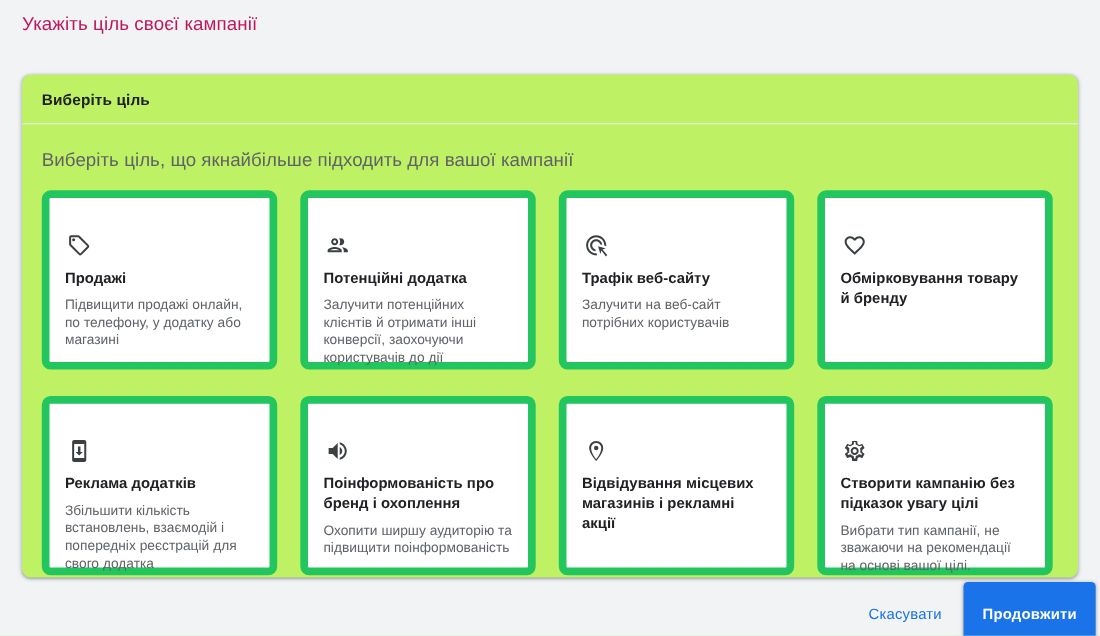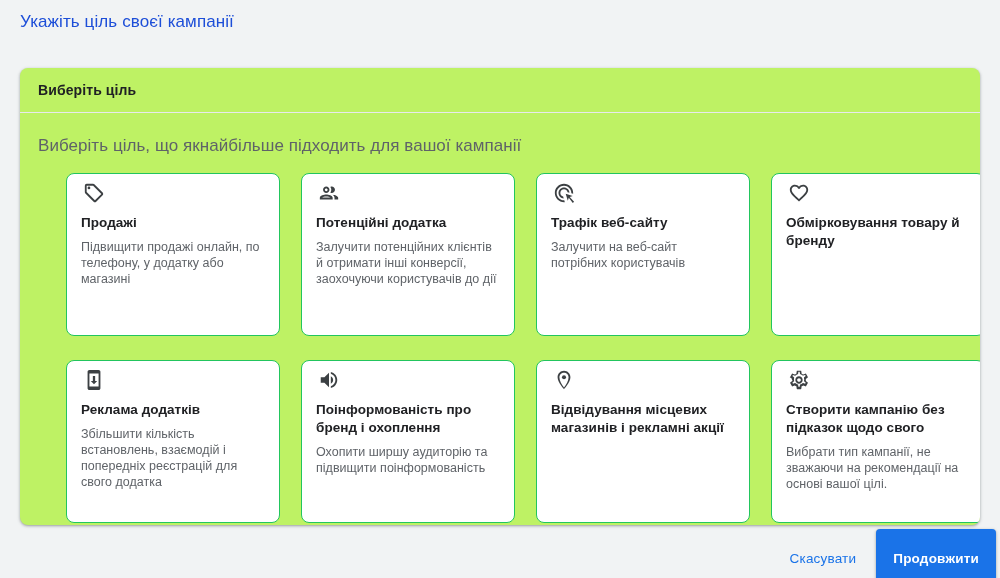--- a/index.html
+++ b/index.html
@@ -22,21 +22,21 @@
     height: 578px;
   }
 
   
   .page-title {
     position: absolute;
     left: 20px;
     top: 10px;
     font-size: 17px;
     line-height: 24px;
-    color: #1d4ed8;
+    color: #be185d;
     font-weight: 400;
     letter-spacing: .1px;
   }
 
   
   .goal-card {
     position: absolute;
     left: 20px;
     top: 68px;
     width: 960px;
@@ -78,27 +78,26 @@
   .goal-grid {
     display: grid;
     grid-template-columns: repeat(4, 214px);
     gap: 24px 21px;
   }
 
   .goal-tile {
     position: relative;
     width: 214px;
     height: 163px;
-    border: 1px solid #22c55e;
+    border: 7px solid #22c55e;
     border-radius: 8px;
-    padding: 6px 14px 10px 14px;
+    padding: 30px 14px 10px 14px;
     background: #fff;
     cursor: pointer;
     transition: box-shadow .15s, border-color .15s;
-    margin-left: 28px;
   }
 
   .goal-icon {
     width: 22px;
     height: 22px;
     display: block;
     color: #3c4043;
     margin: 2px 0 10px 2px;
   }
   .goal-icon svg { display: block; width: 22px; height: 22px; fill: currentColor; }
@@ -245,21 +244,21 @@
           </span>
           <div class="goal-title">Відвідування місцевих магазинів і рекламні акції</div>
         </div>
 
         <div class="goal-tile">
           <span class="goal-icon">
             <svg viewBox="0 0 24 24">
                 <path d="M19.43 12.98c.04-.32.07-.64.07-.98s-.03-.66-.07-.98l2.11-1.65c.19-.15.24-.42.12-.64l-2-3.46c-.12-.22-.39-.3-.61-.22l-2.49 1c-.52-.4-1.08-.73-1.69-.98l-.38-2.65C14.46 2.18 14.25 2 14 2h-4c-.25 0-.46.18-.49.42l-.38 2.65c-.61.25-1.17.59-1.69.98l-2.49-1c-.23-.09-.49 0-.61.22l-2 3.46c-.13.22-.7.49.12.64l2.11 1.65c-.4.32-.7.65-.07.98s.3.66.07.98l-2.11 1.65c-.19.15-.24.42-.12.64l2 3.46c.12.22.39.3.61.22l2.49-1c.52.4 1.08.73 1.69.98l.38 2.65c.3.24.24.42.49.42h4c.25 0 .46-.18.49-.42l.38-2.65c.61-.25 1.17-.59 1.69-.98l2.49 1c.23.09.49 0 .61-.22l2-3.46c.12-.22.07-.49-.12-.64l-2.11-1.65zm-1.98-1.71c.4.31.6.62.06.93l-.14 1.13.89.7 1.07.84-.7 1.21-1.27-.51-1.04-.42-.9.68c-.43.32-.84.56-1.25.73l-1.06.43-.16 1.13-.2 1.35h-1.4l-.19-1.35-.16-1.13-1.06-.43c-.43-.18-.83-.41-1.23-.71l-.91-.7-1.06.43-1.27.51-.7-1.21 1.07-.84.89-.7-.14-1.13c-.04-.31-.06-.63-.06-.94s.02-.62.06-.94l.14-1.13-.89-.7-1.07-.84.7-1.21 1.27.51 1.04.42.9-.68c.43-.32.84-.56 1.25-.73l1.06-.43.16-1.13.2-1.35h1.39l.19 1.35.16 1.13 1.06.43c.43.18.83.41 1.23.71l.91.7 1.06-.43 1.27-.51.7 1.21-1.06.84-.89.7.14 1.13zM12 8c-2.21 0-4 1.79-4 4s1.79 4 4 4 4-1.79 4-4-1.79-4-4-4zm0 6c-1.1 0-2-.9-2-2s.9-2 2-2 2 .9 2 2-.9 2-2 2z"></path>
               </svg>
           </span>
-          <div class="goal-title">Створити кампанію без підказок щодо свого</div>
+          <div class="goal-title">Створити кампанію без підказок увагу цілі</div>
           <div class="goal-desc">Вибрати тип кампанії, не зважаючи на рекомендації на основі вашої цілі.</div>
         </div>
 
       </div>
     </div>
   </div>
 
   <div class="footer-actions">
     <button class="btn-cancel">Скасувати</button>
     <button class="btn-primary">Продовжити</button>

